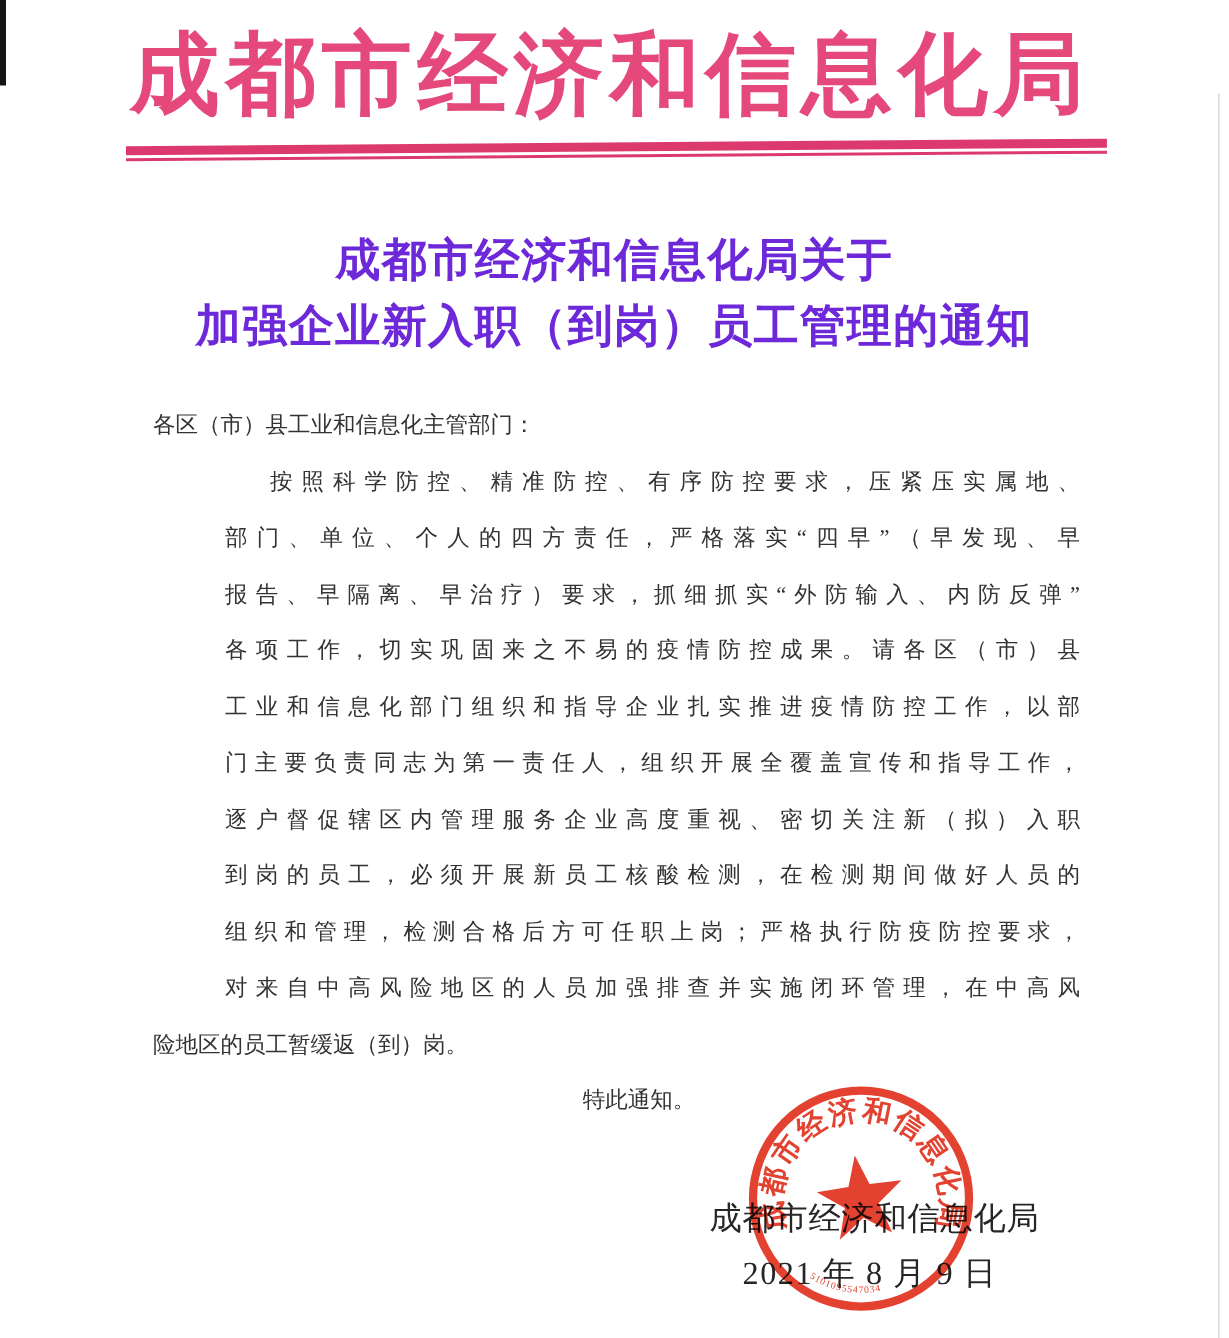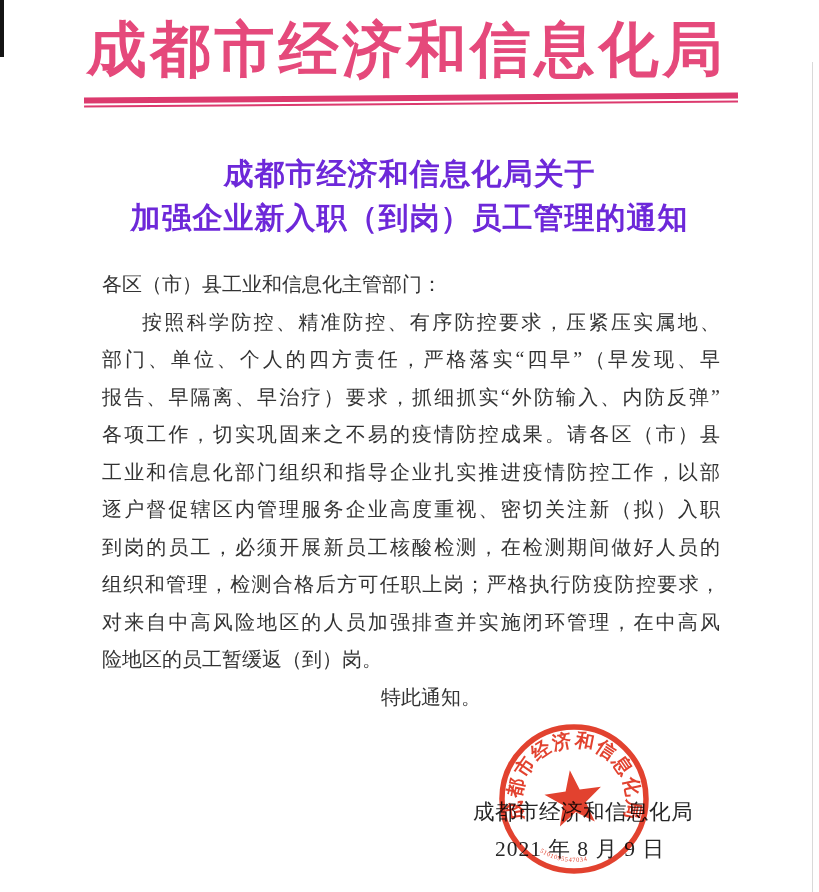--- a/index.html
+++ b/index.html
@@ -28,24 +28,24 @@
   
   .doc-title{
     position:absolute;top:152px;left:0;right:0;
     text-align:center;font-weight:bold;color:#6d28d9;
     font-size:30px;line-height:44px;letter-spacing:1px;
   }
 
   
   .body-text{
     position:absolute;top:266px;left:102px;width:618px;
-    font-size:20px;line-height:37.5px;color:#333;
+    font-size:15px;line-height:37.5px;color:#333;
   }
   .bl{white-space:nowrap;}
-  .jst{white-space:normal;text-align:justify;text-align-last:justify;text-justify:inter-character;}
+  .jst{white-space:normal;text-align:justify;text-align-last:justify;text-justify:inter-character;margin-left:48px;}
   .ind{text-indent:2em;text-align:center;}
 
   
   .sign-agency{
     position:absolute;left:473px;top:797px;
     font-size:21.5px;color:#262626;white-space:nowrap;letter-spacing:0.5px;
   }
   .sign-date{
     position:absolute;left:495px;top:834px;
     font-size:21.5px;color:#262626;white-space:nowrap;letter-spacing:1px;
@@ -78,20 +78,21 @@
     <div>加强企业新入职（到岗）员工管理的通知</div>
   </div>
 
   <div class="body-text">
     <div class="bl">各区（市）县工业和信息化主管部门：</div>
     <div class="jst ind">按照科学防控、精准防控、有序防控要求，压紧压实属地、</div>
     <div class="jst">部门、单位、个人的四方责任，严格落实“四早”（早发现、早</div>
     <div class="jst">报告、早隔离、早治疗）要求，抓细抓实“外防输入、内防反弹”</div>
     <div class="jst">各项工作，切实巩固来之不易的疫情防控成果。请各区（市）县</div>
     <div class="jst">工业和信息化部门组织和指导企业扎实推进疫情防控工作，以部</div>
+    <div class="jst">门主要负责同志为第一责任人，组织开展全覆盖宣传和指导工作，</div>
     <div class="jst">逐户督促辖区内管理服务企业高度重视、密切关注新（拟）入职</div>
     <div class="jst">到岗的员工，必须开展新员工核酸检测，在检测期间做好人员的</div>
     <div class="jst">组织和管理，检测合格后方可任职上岗；严格执行防疫防控要求，</div>
     <div class="jst">对来自中高风险地区的人员加强排查并实施闭环管理，在中高风</div>
     <div class="bl">险地区的员工暂缓返（到）岗。</div>
     <div class="bl ind">特此通知。</div>
   </div>
 
   <div class="sign-agency">成都市经济和信息化局</div>
   <div class="sign-date">2021 年 8 月 9 日</div>

